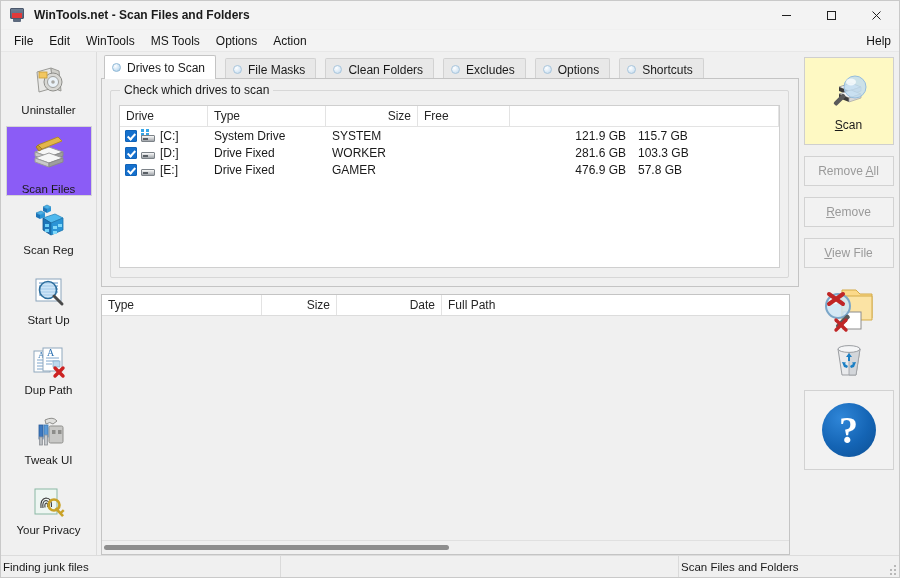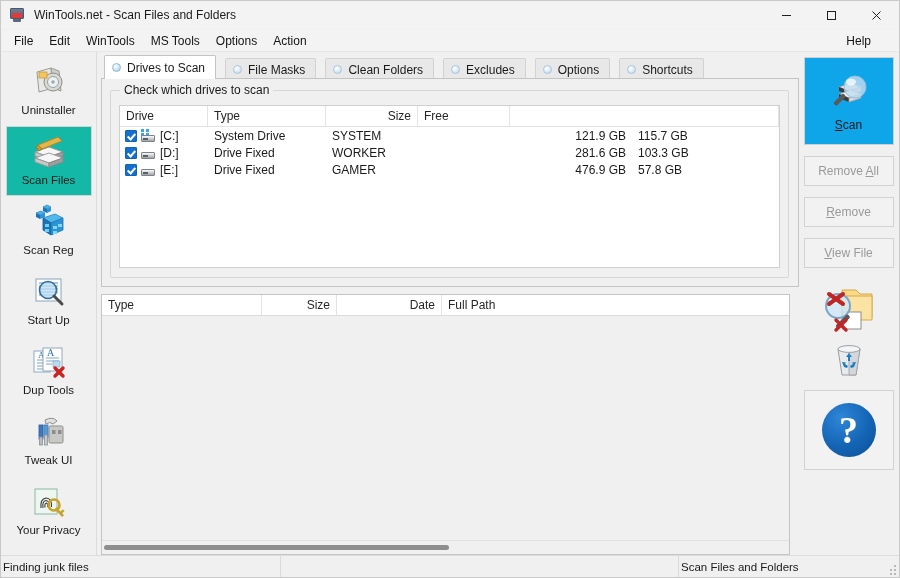--- a/index.html
+++ b/index.html
@@ -63,20 +63,21 @@
     position: absolute;
     left: 3px; top: 12px;
     width: 8px; height: 3px;
     background: #5d6a7e;
     border-radius: 0 0 1px 1px;
   }
   .title-text {
     font-size: 12px;
     color: #1b1b1b;
     white-space: nowrap;
+    font-weight: bold;
   }
   .win-controls {
     margin-left: auto;
     display: flex;
     height: 28px;
   }
   .win-btn {
     width: 45px;
     height: 28px;
     display: flex;
@@ -99,21 +100,21 @@
     padding-left: 5px;
     border-bottom: 1px solid #e7e7e7;
   }
   .menu-item {
     padding: 2px 8px;
     font-size: 12px;
     color: #141414;
     white-space: nowrap;
     cursor: default;
   }
-  .menu-help { margin-left: auto; margin-right: 20px; text-align: center; }
+  .menu-help { margin-left: auto; margin-right: 0; text-align: center; }
 
   
   .bodyarea {
     flex: 1 1 auto;
     display: flex;
     min-height: 0;
     background: #f0f0f0;
   }
 
   
@@ -135,22 +136,23 @@
     display: flex;
     flex-direction: column;
     align-items: center;
     justify-content: flex-start;
     padding-top: 5px;
     box-sizing: border-box;
     border: 1px solid transparent;
     cursor: default;
   }
   .side-btn.sel {
-    background: #14b8a6;
+    background: #8b5cf6;
     border: 1px solid #d4d4d4;
+    justify-content: space-between;
   }
   .side-ico {
     width: 40px;
     height: 40px;
     position: relative;
   }
   .side-lab {
     font-size: 11.5px;
     color: #1a1a1a;
     margin-top: 2px;
@@ -403,21 +405,21 @@
     padding: 4px 5px 0 4px;
     box-sizing: border-box;
     display: flex;
     flex-direction: column;
     align-items: center;
     background: #f0f0f0;
   }
   .act-big {
     width: 90px;
     height: 88px;
-    background: #0ea5e9;
+    background: #fef9c3;
     border: 1px solid #cfcfcf;
     box-sizing: border-box;
     display: flex;
     flex-direction: column;
     align-items: center;
     justify-content: center;
     cursor: default;
     margin-top: 1px;
   }
   .act-ico { width: 44px; height: 44px; position: relative; }
@@ -639,21 +641,21 @@
               <line x1="17" y1="22" x2="23" y2="22"></line>
             </g>
             <rect x="24" y="19" width="7" height="6" fill="#bcd9ee" stroke="#7fa8c8" stroke-width="0.7"></rect>
             <text x="18" y="14" font-family="Liberation Serif, serif" font-size="10" fill="#2a6fb0">A</text>
             <g stroke="#cc2222" stroke-width="3.4" stroke-linecap="round">
               <line x1="26" y1="26" x2="34" y2="34"></line>
                 <line x1="34" y1="26" x2="26" y2="34"></line>
             </g>
           </svg>
         </div>
-        <div class="side-lab">Dup Tools</div>
+        <div class="side-lab">Dup Path</div>
       </div>
 
       <div class="side-btn">
         <div class="side-ico">
           <svg width="40" height="40" viewBox="0 0 40 40">
             <rect x="20" y="14" width="14" height="17" rx="1.5" fill="#c8c8c6" stroke="#8f8f8c" stroke-width="1"></rect>
             <rect x="23" y="18" width="3.5" height="4" fill="#8d8d8a"></rect>
             <rect x="29" y="18" width="3.5" height="4" fill="#8d8d8a"></rect>
             <path d="M16 8 Q24 4 28 9 L24 12 Q21 9 17 12 Z" fill="#e0e0de" stroke="#8f8f8c" stroke-width="1"></path>
             <rect x="10" y="13" width="4" height="14" fill="#3d78c0" stroke="#2a5a96" stroke-width="0.8"></rect>

